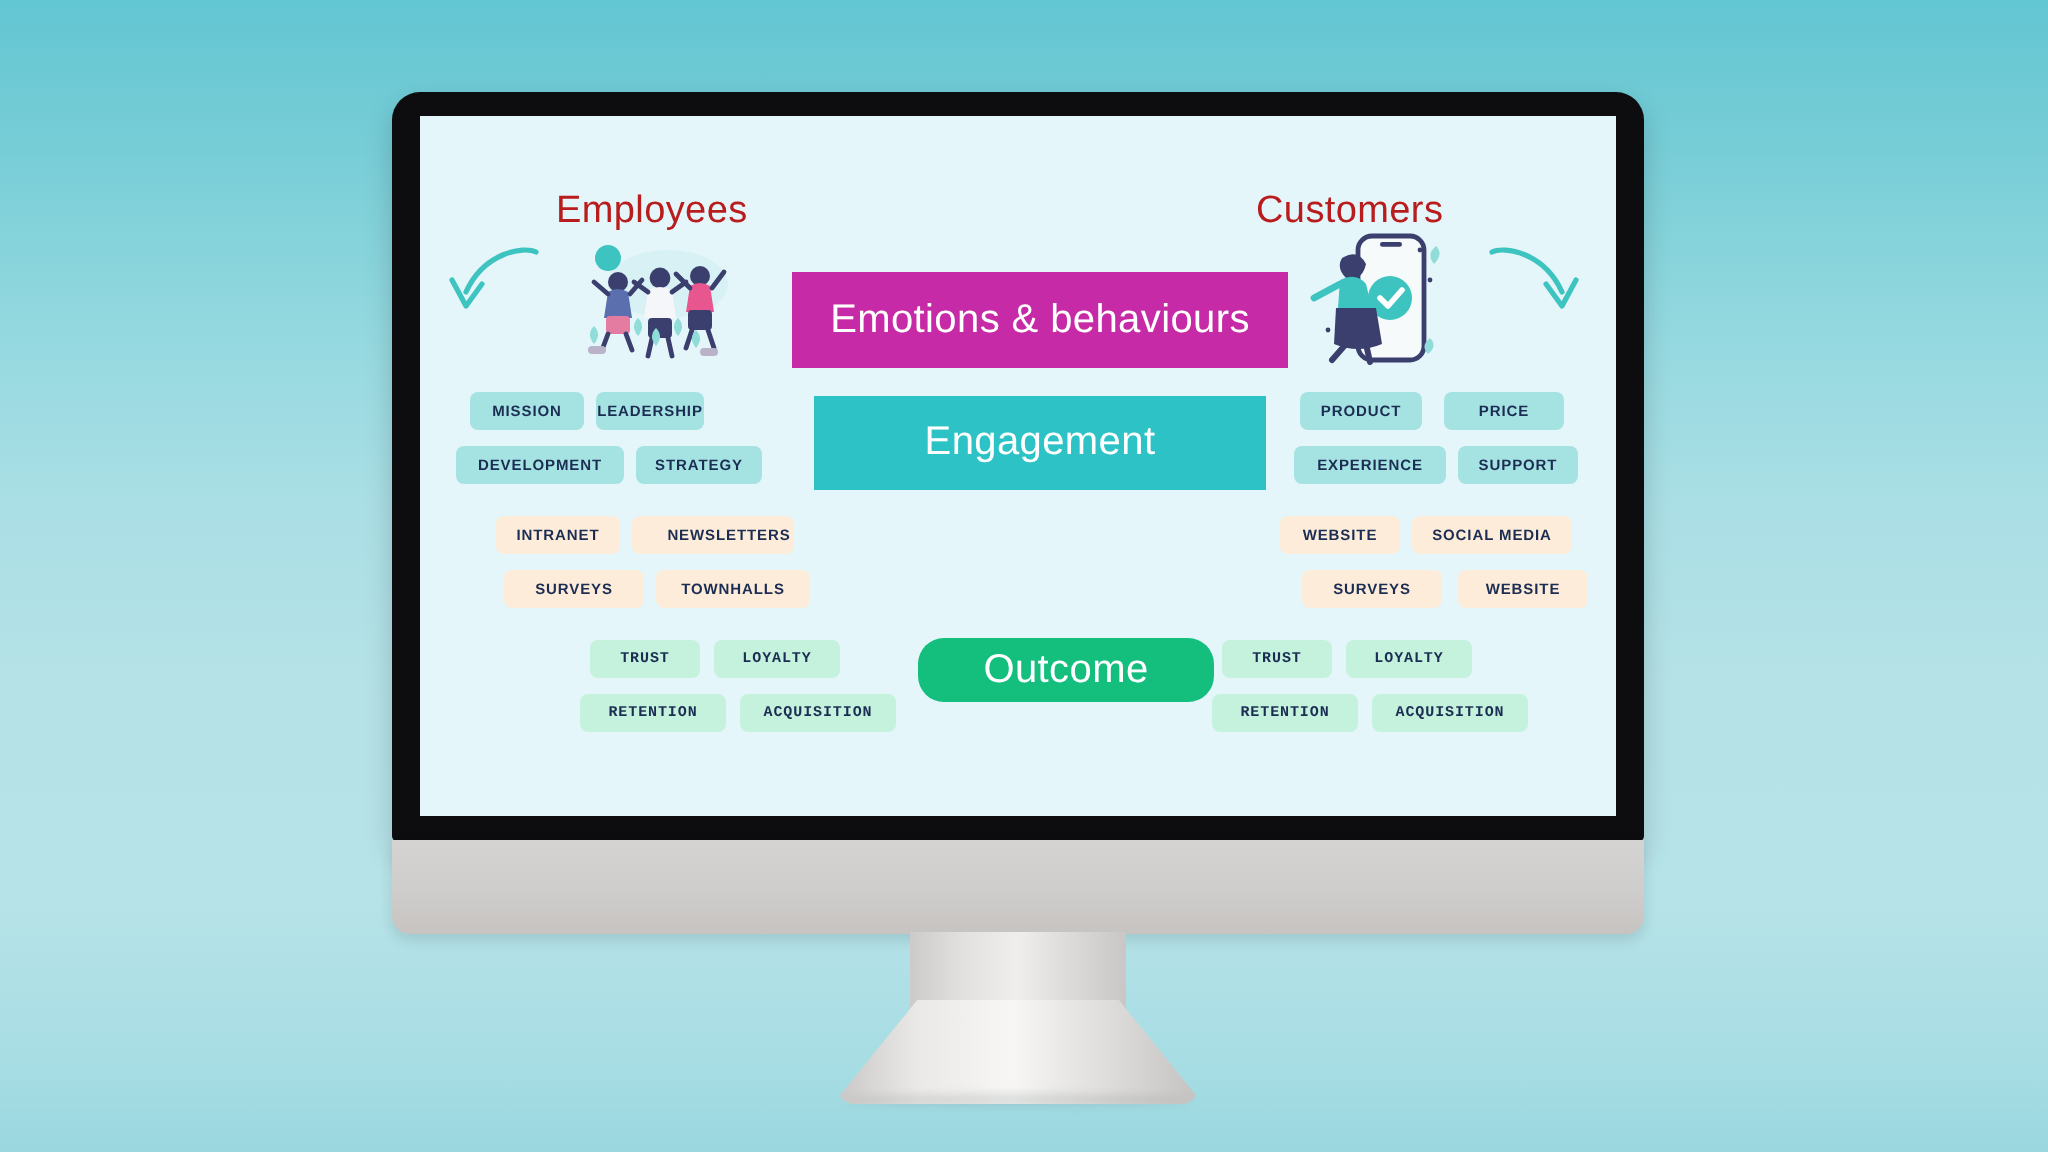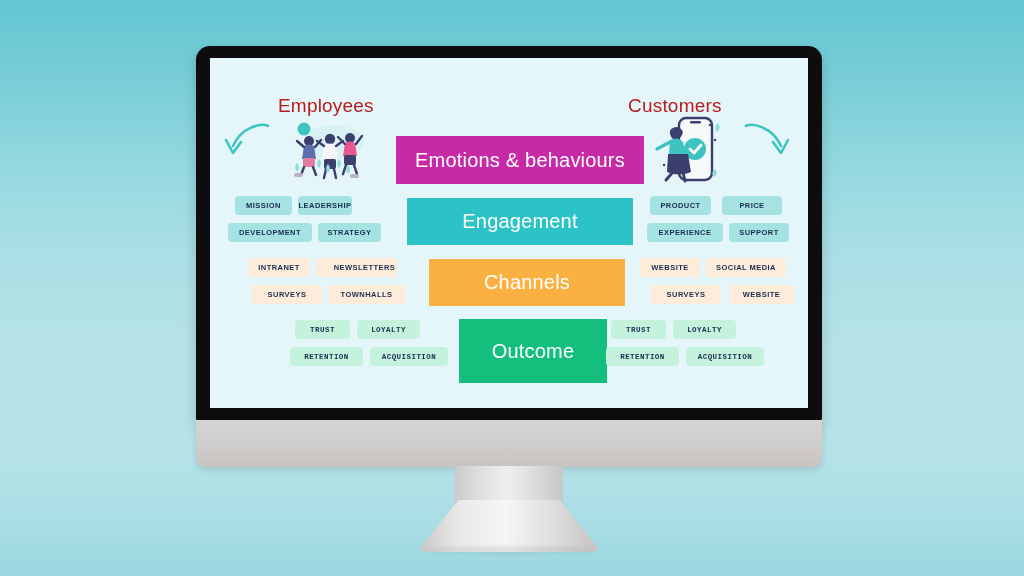--- a/index.html
+++ b/index.html
@@ -116,21 +116,21 @@
     align-items: center;
     justify-content: center;
     color: #ffffff;
     font-size: 20px;
     letter-spacing: .2px;
     text-align: center;
   }
   #bar-emotions   { left: 186px; top: 78px;  width: 248px; height: 48px; background: #c62aa6; }
   #bar-engagement { left: 197px; top: 140px; width: 226px; height: 47px; background: #2dc3c6; }
   #bar-channels   { left: 219px; top: 201px; width: 196px; height: 47px; background: #fbb142; }
-  #bar-outcome    { left: 249px; top: 261px; width: 148px; height: 64px; background: #14bf7e; }
+  #bar-outcome    { left: 249px; top: 261px; width: 148px; height: 32px; background: #14bf7e; border-radius: 13px; }
 
   
   .tag {
     position: absolute;
     display: flex;
     align-items: center;
     justify-content: center;
     height: 19px;
     padding: 0 8px;
     border-radius: 4px;
@@ -239,21 +239,20 @@
             <g fill="#3b3f6e">
               <circle cx="63" cy="27" r="1.2"></circle>
               <circle cx="58" cy="12" r="1.2"></circle>
               <circle cx="12" cy="52" r="1.2"></circle>
             </g>
           </svg>
         </div>
 
         <div class="bar" id="bar-emotions">Emotions &amp; behaviours</div>
         <div class="bar" id="bar-engagement">Engagement</div>
-        <div class="bar" id="bar-channels">Channels</div>
         <div class="bar" id="bar-outcome">Outcome</div>
 
         <div class="group">
           <div class="tag teal" style="left:25px;  top:138px; width:57px;">MISSION</div>
           <div class="tag teal" style="left:88px;  top:138px; width:54px;">LEADERSHIP</div>
           <div class="tag teal" style="left:18px;  top:165px; width:84px;">DEVELOPMENT</div>
           <div class="tag teal" style="left:108px; top:165px; width:63px;">STRATEGY</div>
         </div>
 
         <div class="group">

